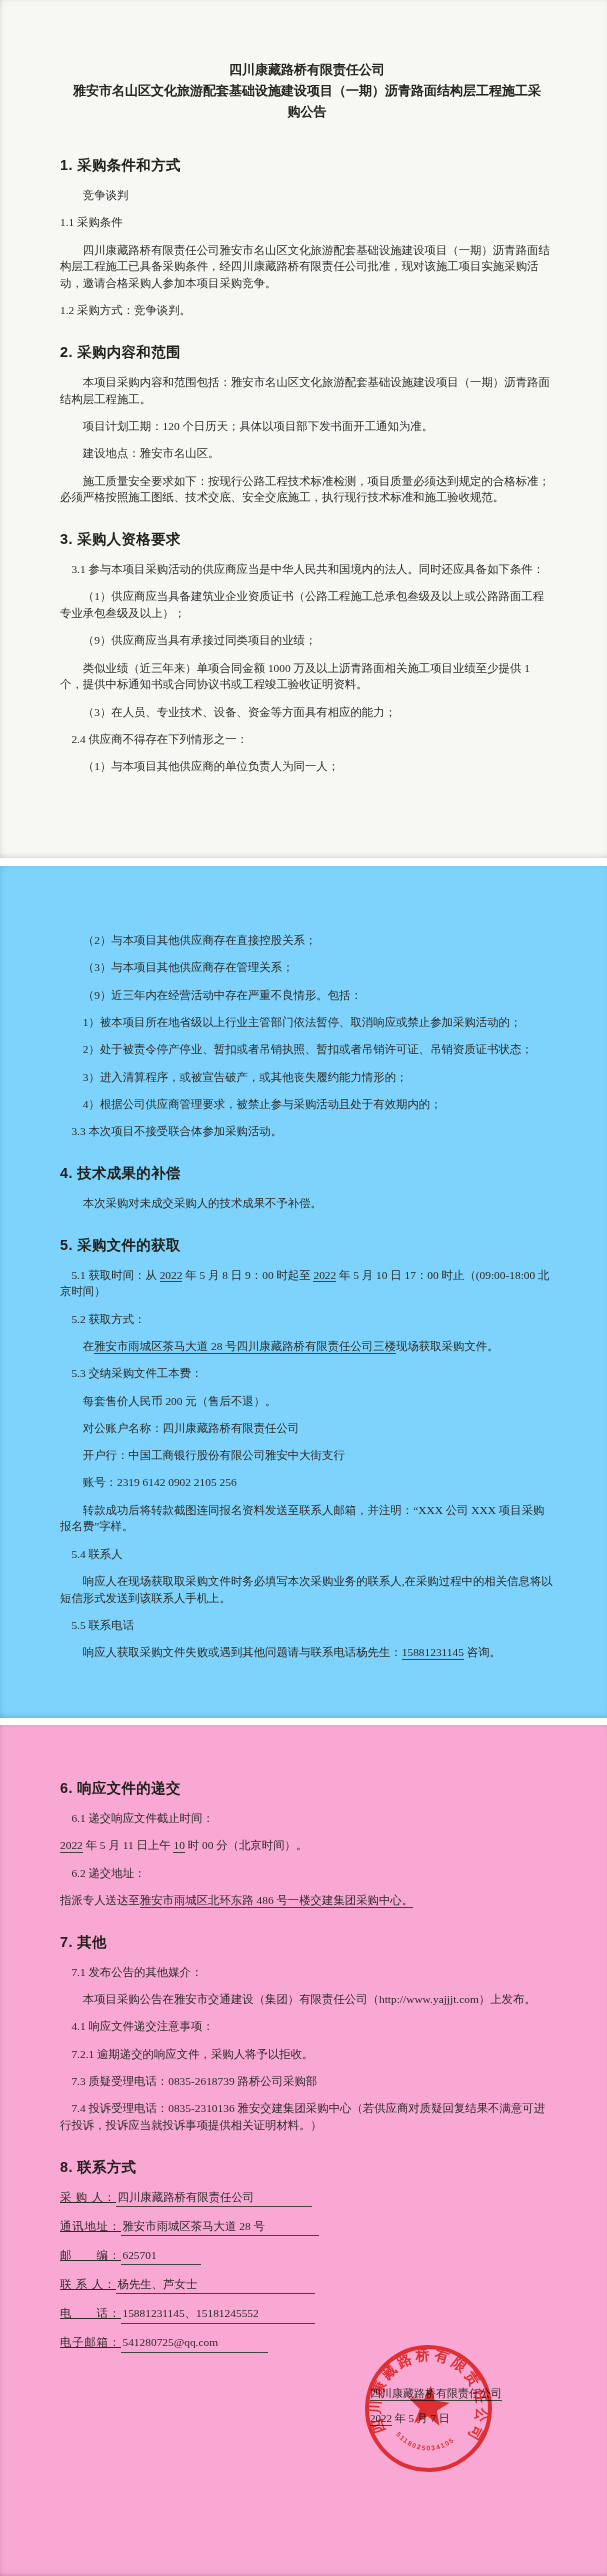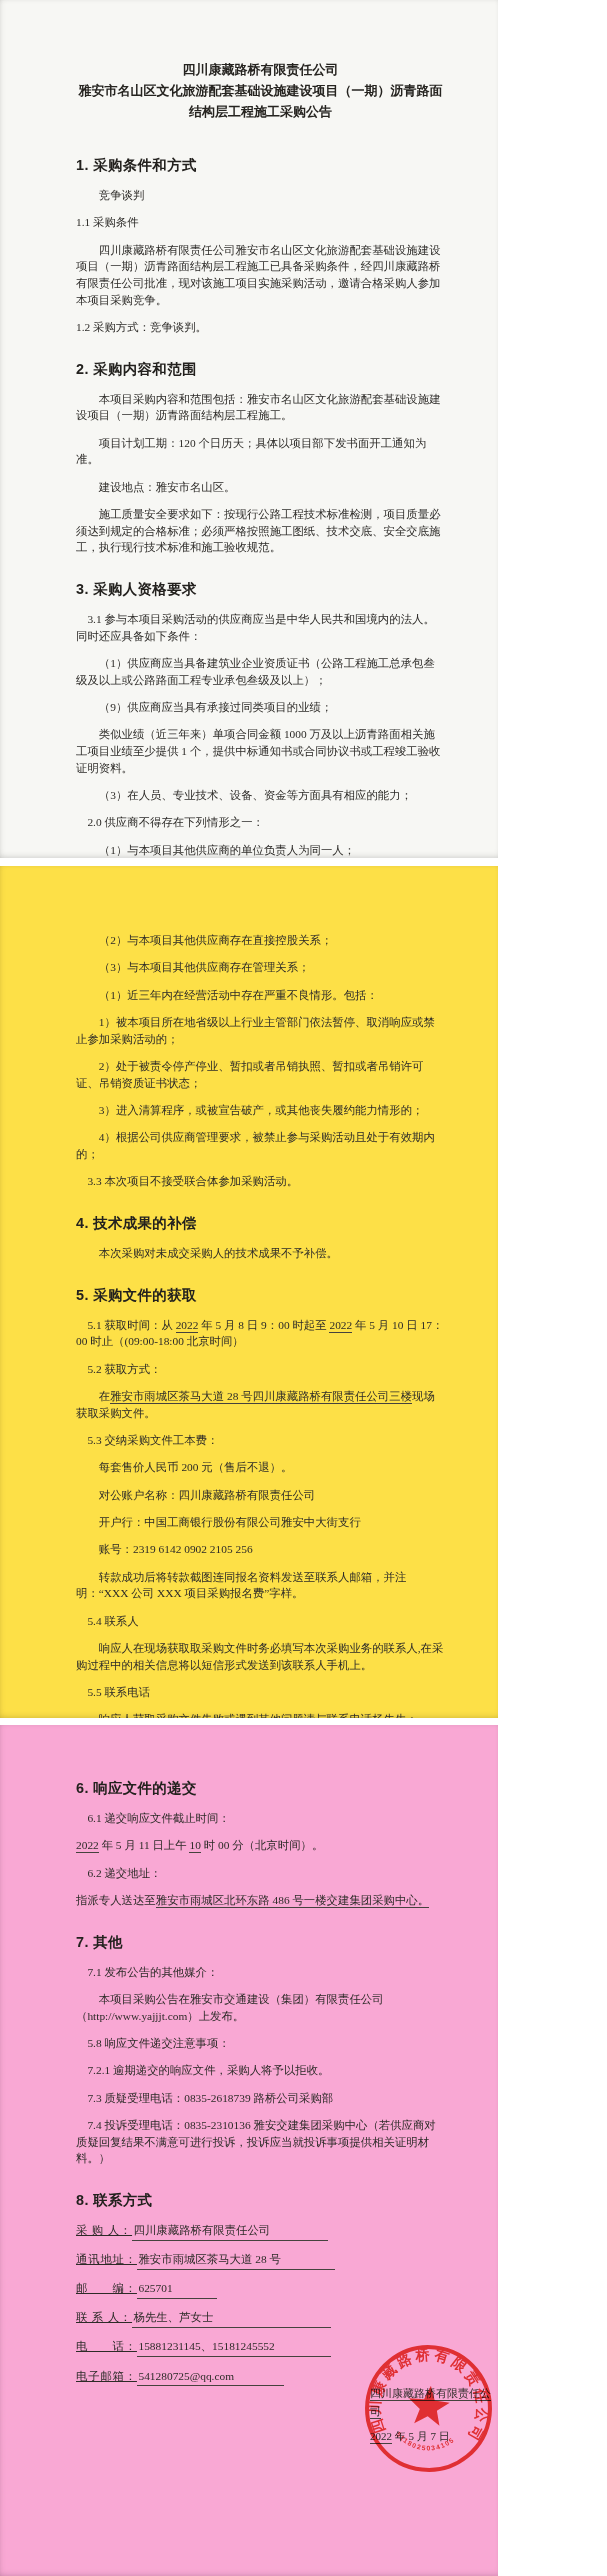--- a/index.html
+++ b/index.html
@@ -6,28 +6,28 @@
   body{
     width:607px;
     background:#ffffff;
     font-family:"Liberation Serif", serif;
     color:#2d2b28;
     -webkit-font-smoothing:antialiased;
   }
   .scan{width:607px;}
   .page{
     position:relative;
-    width:498px;
+    width:607px;
     box-sizing:border-box;
-    padding:0 53px 0 76px;
+    padding:0 53px 0 60px;
     overflow:hidden;
     box-shadow: inset 0 -3.8px 7.6px -3.8px rgba(0,0,0,.20), inset 0 3px 6px -4.6px rgba(0,0,0,.10), inset 4.6px 0 9px -6px rgba(0,0,0,.12);
   }
   #page1{height:858px;background:#f7f7f4;}
-  #page2{height:852px;background:#fde047;}
+  #page2{height:852px;background:#7dd3fc;}
   #page3{height:851px;background:#f9a8d4;}
   .gap{height:7.6px;background:#ffffff;}
 
   .doc-title{
     margin:0;
     padding-top:59px;
     text-align:center;
     font-family:"Liberation Sans", sans-serif;
     font-weight:bold;
     font-size:13px;
@@ -117,30 +117,30 @@
     <p class="i2">项目计划工期：120 个日历天；具体以项目部下发书面开工通知为准。</p>
     <p class="i2">建设地点：雅安市名山区。</p>
     <p class="i2">施工质量安全要求如下：按现行公路工程技术标准检测，项目质量必须达到规定的合格标准；必须严格按照施工图纸、技术交底、安全交底施工，执行现行技术标准和施工验收规范。</p>
 
     <h2 class="sec">3. 采购人资格要求</h2>
     <p class="i1">3.1 参与本项目采购活动的供应商应当是中华人民共和国境内的法人。同时还应具备如下条件：</p>
     <p class="i2">（1）供应商应当具备建筑业企业资质证书（公路工程施工总承包叁级及以上或公路路面工程专业承包叁级及以上）；</p>
     <p class="i2">（9）供应商应当具有承接过同类项目的业绩；</p>
     <p class="i2">类似业绩（近三年来）单项合同金额 1000 万及以上沥青路面相关施工项目业绩至少提供 1 个，提供中标通知书或合同协议书或工程竣工验收证明资料。</p>
     <p class="i2">（3）在人员、专业技术、设备、资金等方面具有相应的能力；</p>
-    <p class="i1">2.0 供应商不得存在下列情形之一：</p>
+    <p class="i1">2.4 供应商不得存在下列情形之一：</p>
     <p class="i2">（1）与本项目其他供应商的单位负责人为同一人；</p>
   </div>
 
   <div class="gap"></div>
 
   <div class="page" id="page2" style="padding-top:56px;">
     <p class="i2">（2）与本项目其他供应商存在直接控股关系；</p>
     <p class="i2">（3）与本项目其他供应商存在管理关系；</p>
-    <p class="i2">（1）近三年内在经营活动中存在严重不良情形。包括：</p>
+    <p class="i2">（9）近三年内在经营活动中存在严重不良情形。包括：</p>
     <p class="i2">1）被本项目所在地省级以上行业主管部门依法暂停、取消响应或禁止参加采购活动的；</p>
     <p class="i2">2）处于被责令停产停业、暂扣或者吊销执照、暂扣或者吊销许可证、吊销资质证书状态；</p>
     <p class="i2">3）进入清算程序，或被宣告破产，或其他丧失履约能力情形的；</p>
     <p class="i2">4）根据公司供应商管理要求，被禁止参与采购活动且处于有效期内的；</p>
     <p class="i1">3.3 本次项目不接受联合体参加采购活动。</p>
 
     <h2 class="sec">4. 技术成果的补偿</h2>
     <p class="i2">本次采购对未成交采购人的技术成果不予补偿。</p>
 
     <h2 class="sec">5. 采购文件的获取</h2>
@@ -164,21 +164,21 @@
   <div class="page" id="page3" style="padding-top:53px;">
     <h2 class="sec" style="margin-top:0;">6. 响应文件的递交</h2>
     <p class="i1">6.1 递交响应文件截止时间：</p>
     <p><span class="u">2022</span><span> 年 5 月 11 日上午 </span><span class="u">10</span><span> 时 00 分（北京时间）。</span></p>
     <p class="i1">6.2 递交地址：</p>
     <p><span>指派专人送达至</span><span class="u">雅安市雨城区北环东路 486 号一楼交建集团采购中心。</span></p>
 
     <h2 class="sec">7. 其他</h2>
     <p class="i1">7.1 发布公告的其他媒介：</p>
     <p class="i2">本项目采购公告在雅安市交通建设（集团）有限责任公司（http://www.yajjjt.com）上发布。</p>
-    <p class="i1">5.8 响应文件递交注意事项：</p>
+    <p class="i1">4.1 响应文件递交注意事项：</p>
     <p class="i1">7.2.1 逾期递交的响应文件，采购人将予以拒收。</p>
     <p class="i1">7.3 质疑受理电话：0835-2618739 路桥公司采购部</p>
     <p class="i1">7.4 投诉受理电话：0835-2310136 雅安交建集团采购中心（若供应商对质疑回复结果不满意可进行投诉，投诉应当就投诉事项提供相关证明材料。）</p>
 
     <h2 class="sec">8. 联系方式</h2>
     <div class="crow"><span class="clabel">采 购 人：</span><span class="cval">四川康藏路桥有限责任公司</span></div>
     <div class="crow"><span class="clabel">通讯地址：</span><span class="cval">雅安市雨城区茶马大道 28 号</span></div>
     <div class="crow"><span class="clabel">邮　　编：</span><span class="cval">625701</span></div>
     <div class="crow"><span class="clabel">联 系 人：</span><span class="cval">杨先生、芦女士</span></div>
     <div class="crow"><span class="clabel">电　　话：</span><span class="cval">15881231145、15181245552</span></div>

